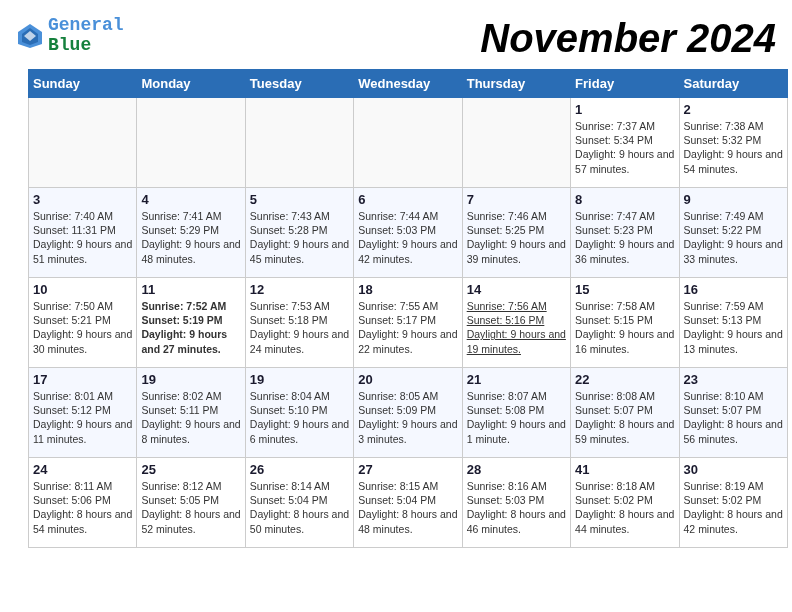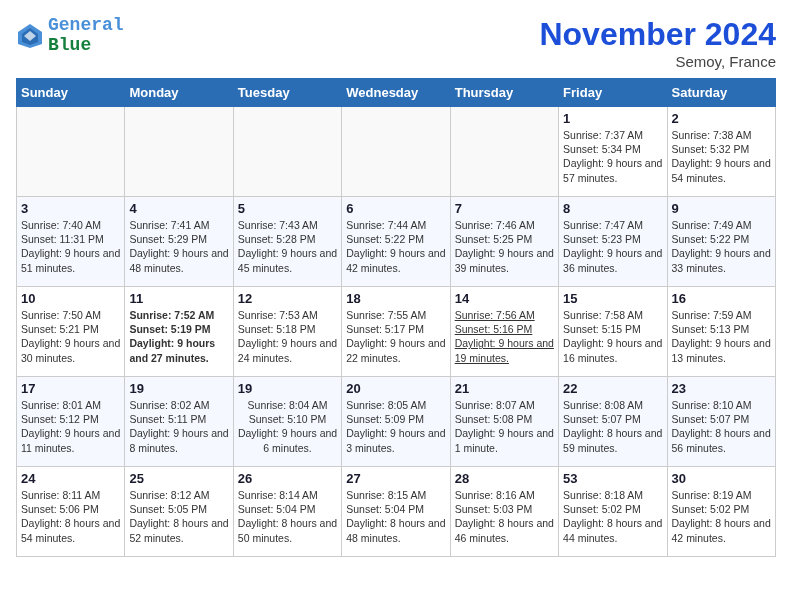--- a/index.html
+++ b/index.html
@@ -32,32 +32,34 @@
       color: #4a90d9;
     }
     .logo-icon {
       width: 28px;
       height: 28px;
     }
     .title-block {
       text-align: right;
     }
     .month-title {
-      font-size: 32px;
+      font-size: 40px;
       font-weight: bold;
-      color: #1d4ed8;
+      color: #000000;
+      font-style: italic;
     }
     .location {
       font-size: 15px;
       color: #444;
     }
     table {
       width: 100%;
       border-collapse: collapse;
       table-layout: fixed;
+      margin-left: 12px;
     }
     th {
       background: #2a6db5;
       color: #fff;
       font-size: 13px;
       font-weight: bold;
       padding: 6px 4px;
       text-align: left;
       border: 1px solid #2a6db5;
     }
@@ -99,21 +101,20 @@
       <polygon points="14,6 22,12 22,20 14,23 6,20 6,12" fill="#2a6db5"></polygon>
       <polygon points="14,9 20,14 14,19 8,14" fill="#fff" opacity="0.7"></polygon>
     </svg>
     <div class="logo-text">
       <div><span>General</span></div>
       <div style="color:#15803d;">Blue</div>
     </div>
   </div>
   <div class="title-block">
     <div class="month-title">November 2024</div>
-    <div class="location">Semoy, France</div>
   </div>
 </div>
 
 <table>
   <thead>
     <tr>
     <th>Sunday</th>
         <th>Monday</th>
         <th>Tuesday</th>
         <th>Wednesday</th>
@@ -157,21 +158,21 @@
         </td>
         <td>
           <div class="day-num">5</div>
           <div class="day-info" style="white-space: pre-line;">Sunrise: 7:43 AM
 Sunset: 5:28 PM
 Daylight: 9 hours and 45 minutes.</div>
         </td>
         <td>
           <div class="day-num">6</div>
           <div class="day-info" style="white-space: pre-line;">Sunrise: 7:44 AM
-Sunset: 5:22 PM
+Sunset: 5:03 PM
 Daylight: 9 hours and 42 minutes.</div>
         </td>
         <td>
           <div class="day-num">7</div>
           <div class="day-info" style="white-space: pre-line;">Sunrise: 7:46 AM
 Sunset: 5:25 PM
 Daylight: 9 hours and 39 minutes.</div>
         </td>
         <td>
           <div class="day-num">8</div>
@@ -238,21 +239,21 @@
 Daylight: 9 hours and 11 minutes.</div>
         </td>
         <td>
           <div class="day-num">19</div>
           <div class="day-info" style="white-space: pre-line;">Sunrise: 8:02 AM
 Sunset: 5:11 PM
 Daylight: 9 hours and 8 minutes.</div>
         </td>
         <td>
           <div class="day-num">19</div>
-          <div class="day-info" style="white-space: pre-line; text-align: center;">Sunrise: 8:04 AM
+          <div class="day-info" style="white-space: pre-line;">Sunrise: 8:04 AM
 Sunset: 5:10 PM
 Daylight: 9 hours and 6 minutes.</div>
         </td>
         <td>
           <div class="day-num">20</div>
           <div class="day-info" style="white-space: pre-line;">Sunrise: 8:05 AM
 Sunset: 5:09 PM
 Daylight: 9 hours and 3 minutes.</div>
         </td>
         <td>
@@ -299,21 +300,21 @@
 Sunset: 5:04 PM
 Daylight: 8 hours and 48 minutes.</div>
         </td>
         <td>
           <div class="day-num">28</div>
           <div class="day-info" style="white-space: pre-line;">Sunrise: 8:16 AM
 Sunset: 5:03 PM
 Daylight: 8 hours and 46 minutes.</div>
         </td>
         <td>
-          <div class="day-num">53</div>
+          <div class="day-num">41</div>
           <div class="day-info" style="white-space: pre-line;">Sunrise: 8:18 AM
 Sunset: 5:02 PM
 Daylight: 8 hours and 44 minutes.</div>
         </td>
         <td>
           <div class="day-num">30</div>
           <div class="day-info" style="white-space: pre-line;">Sunrise: 8:19 AM
 Sunset: 5:02 PM
 Daylight: 8 hours and 42 minutes.</div>
         </td>

